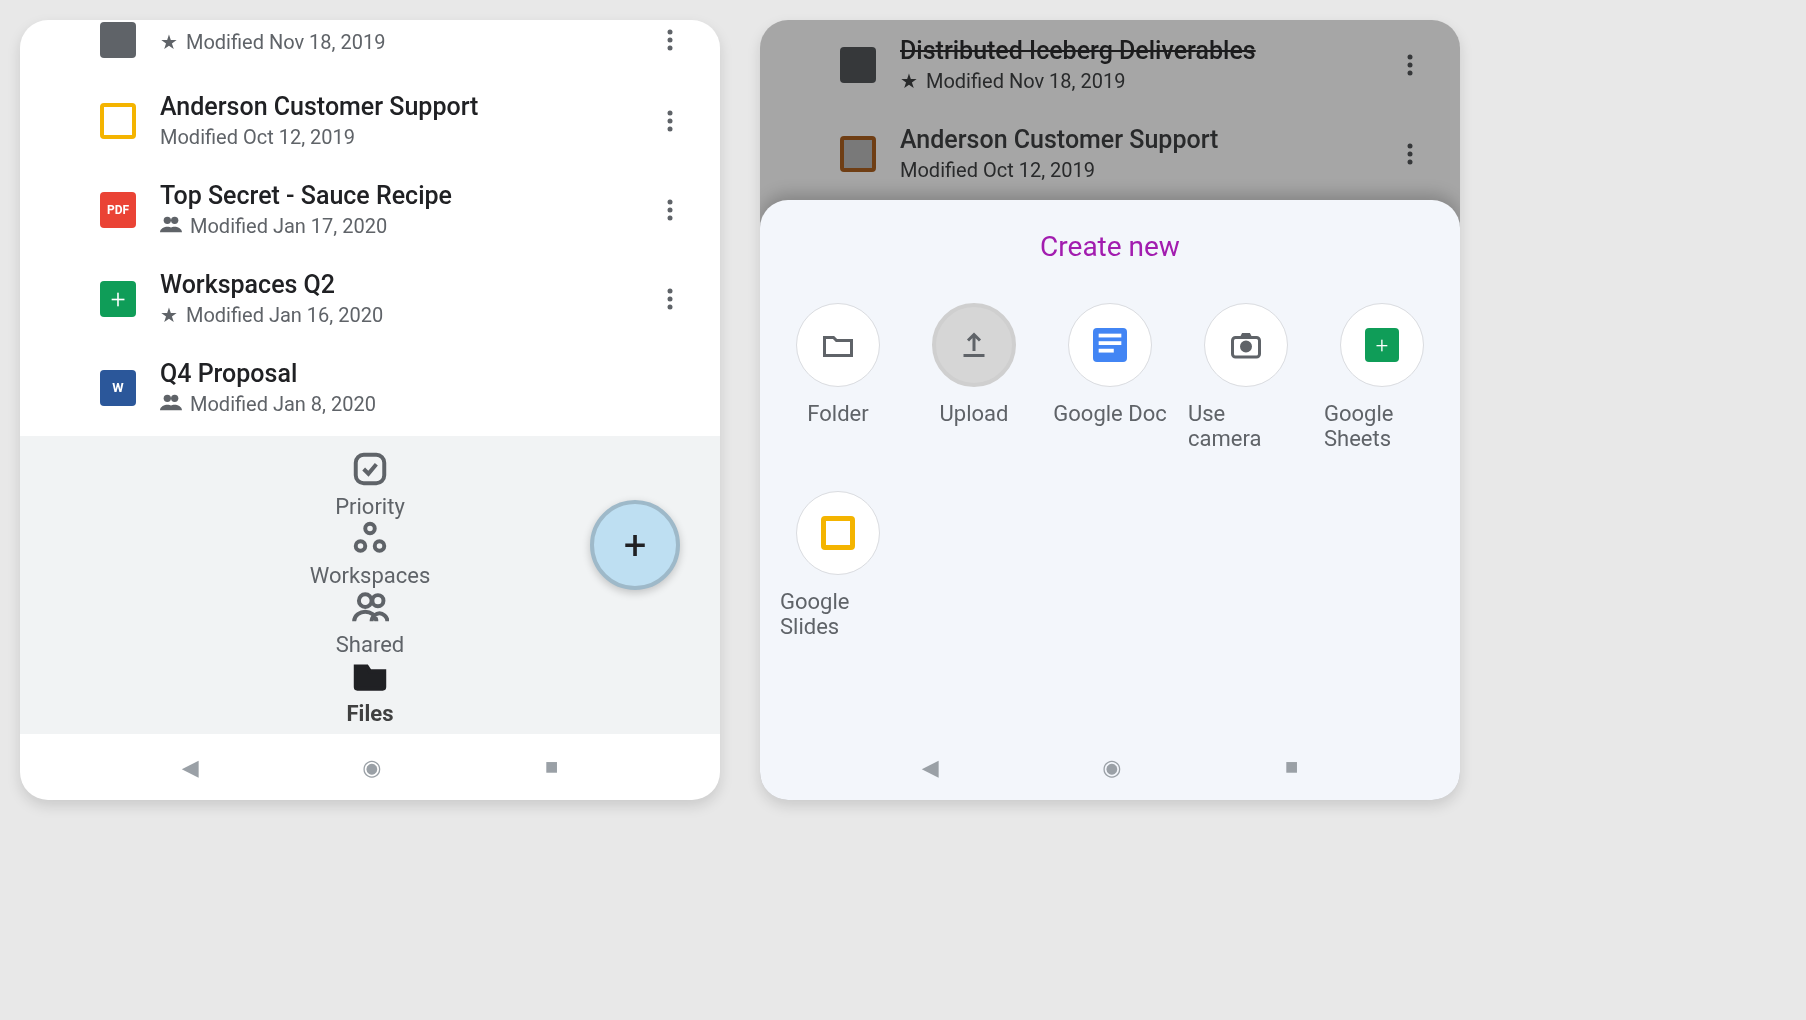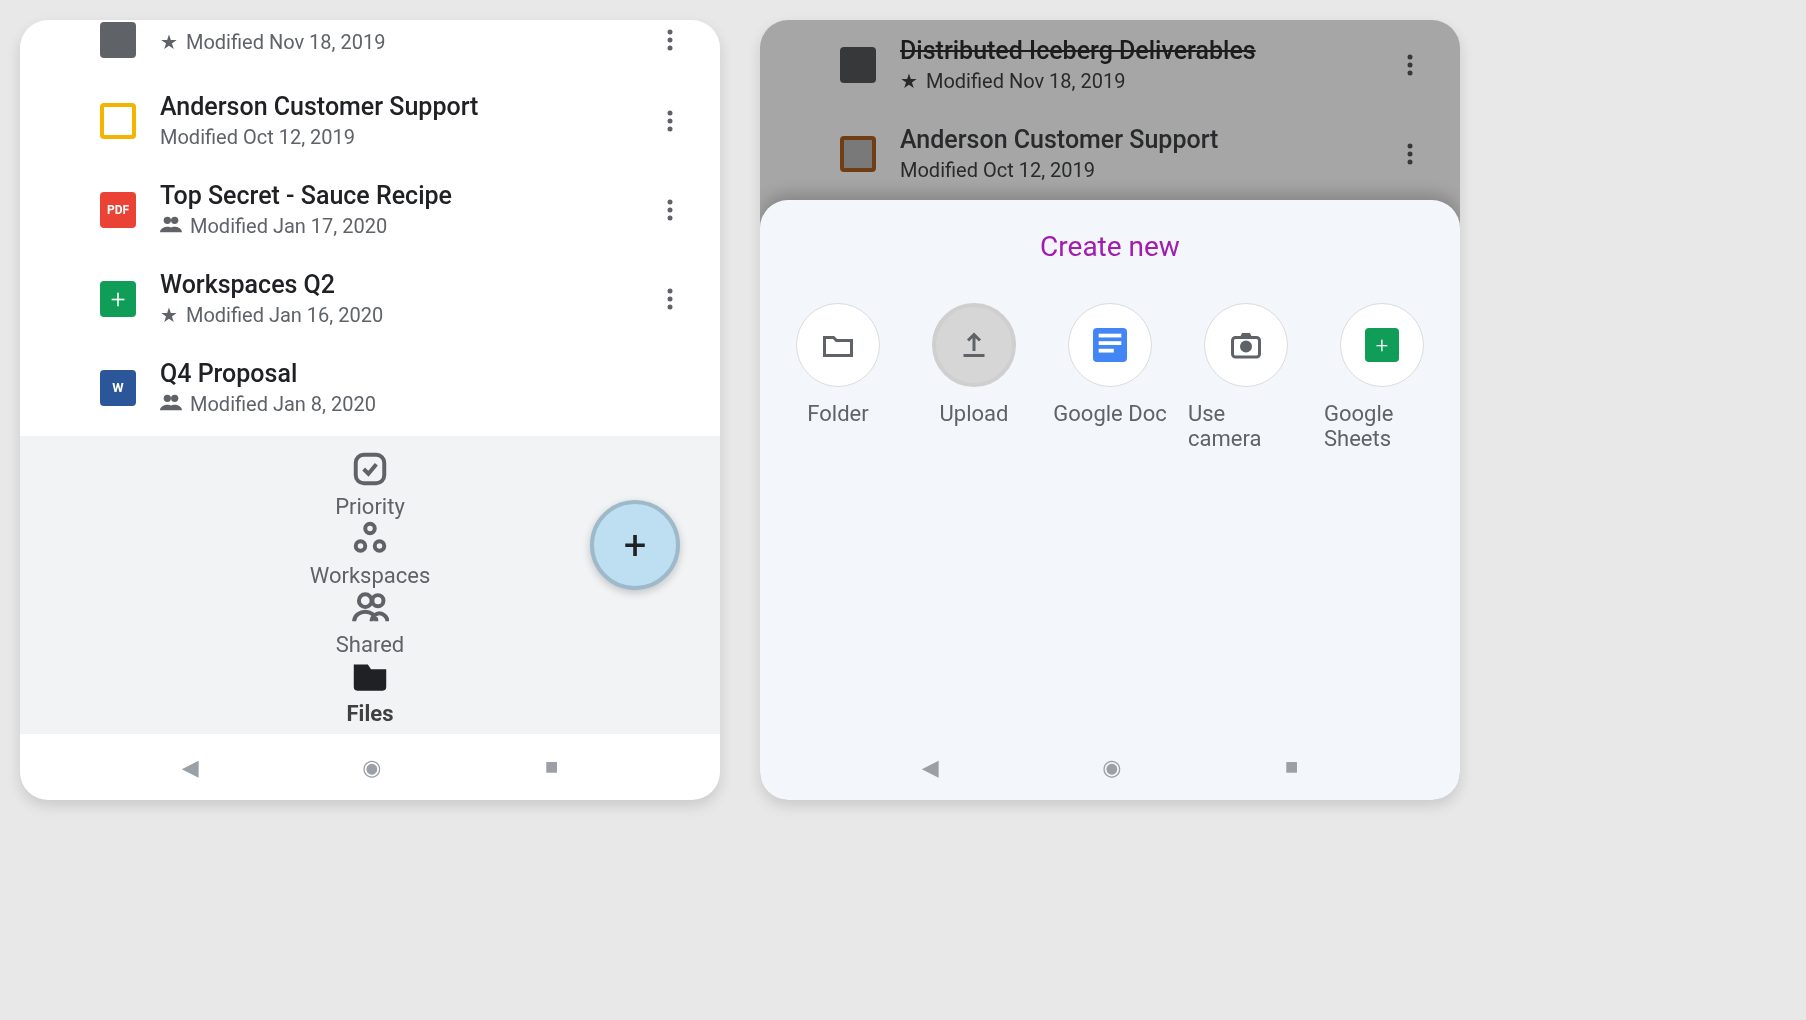--- a/index.html
+++ b/index.html
@@ -270,20 +270,26 @@
             </svg>
           </div>
         <span>Use camera</span>
       </div>
       <div class="grid-item">
         <div class="circle">
             <div class="mini" style="background:#0f9d58;color:#fff;font-size:22px;font-weight:300;display:flex;align-items:center;justify-content:center">+</div>
           </div>
         <span>Google Sheets</span>
       </div>
+      <div class="grid-item">
+        <div class="circle">
+            <div class="mini" style="border:5px solid #f4b400;background:#fff"></div>
+          </div>
+        <span>Google Slides</span>
+      </div>
     </div>
     <div class="sheet-sys-nav">
       <span>◀</span>
       <span>◉</span>
       <span>■</span>
     </div>
   </div>
 </div>
 
 </body></html>

